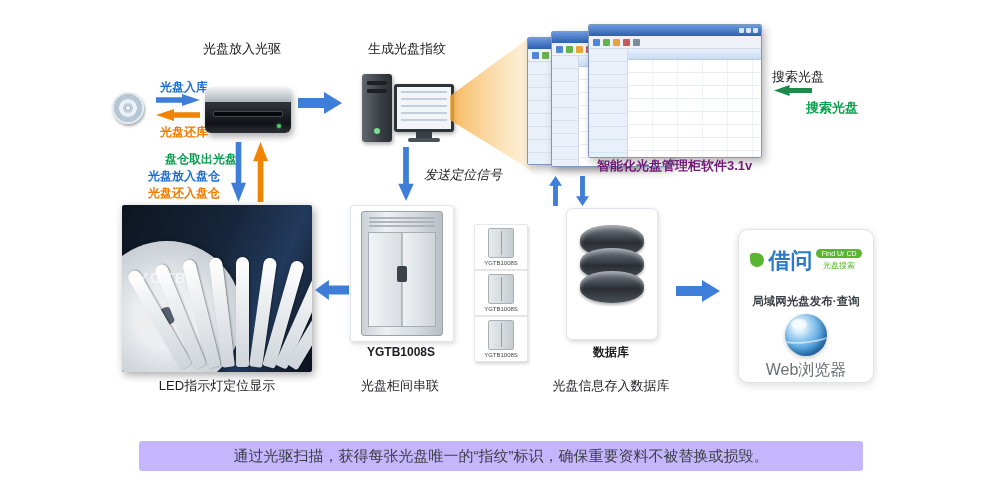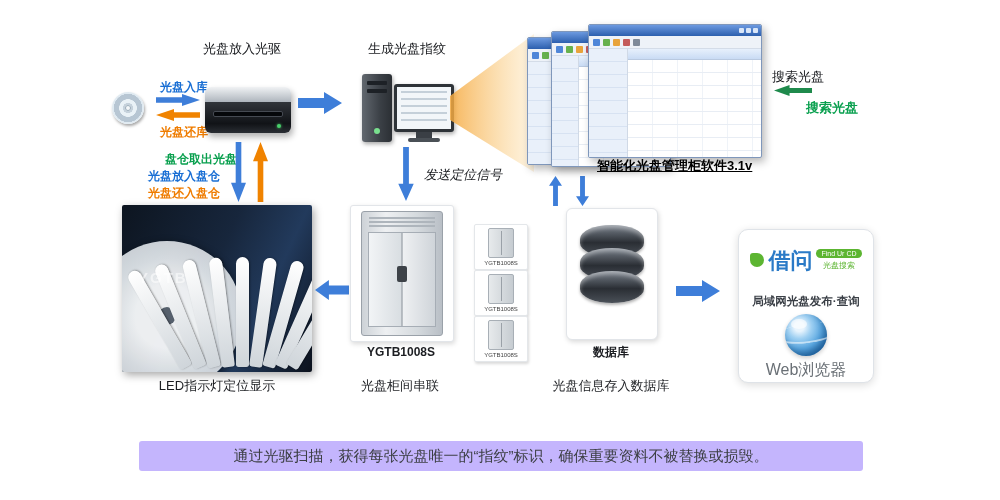--- a/index.html
+++ b/index.html
@@ -208,21 +208,21 @@
       </div>
     <div class="win-body">
         <div class="win-side"></div>
       <div class="win-main">
           <div class="win-thead"></div>
           <div class="win-grid"></div>
         </div>
       </div>
   </div>
 
-  <div class="lbl" style="left:597px;top:157px;color:#000000;font-weight:bold;z-index:6;text-decoration:underline;">智能化光盘管理柜软件3.1v</div>
+  <div class="lbl" style="left:597px;top:157px;color:#701a75;font-weight:bold;z-index:6;">智能化光盘管理柜软件3.1v</div>
 
   <div class="lbl" style="left:772px;top:68px;">搜索光盘</div>
   <svg class="arr" style="left:774px;top:85px;width:38px;height:11px;" viewBox="0 0 44 22" preserveAspectRatio="none">
       <polygon points="44,6 18,6 18,0 0,11 18,22 18,16 44,16" fill="#1f8a4c"></polygon>
     </svg>
   <div class="slbl green" style="left:806px;top:99px;font-size:13px;">搜索光盘</div>
 
   <svg class="arr" style="left:398px;top:147px;width:16px;height:54px;" viewBox="0 0 16 56">
       <polygon points="5,0 11,0 11,38 16,38 8,56 0,38 5,38" fill="#3e7ed9"></polygon>
     </svg>

